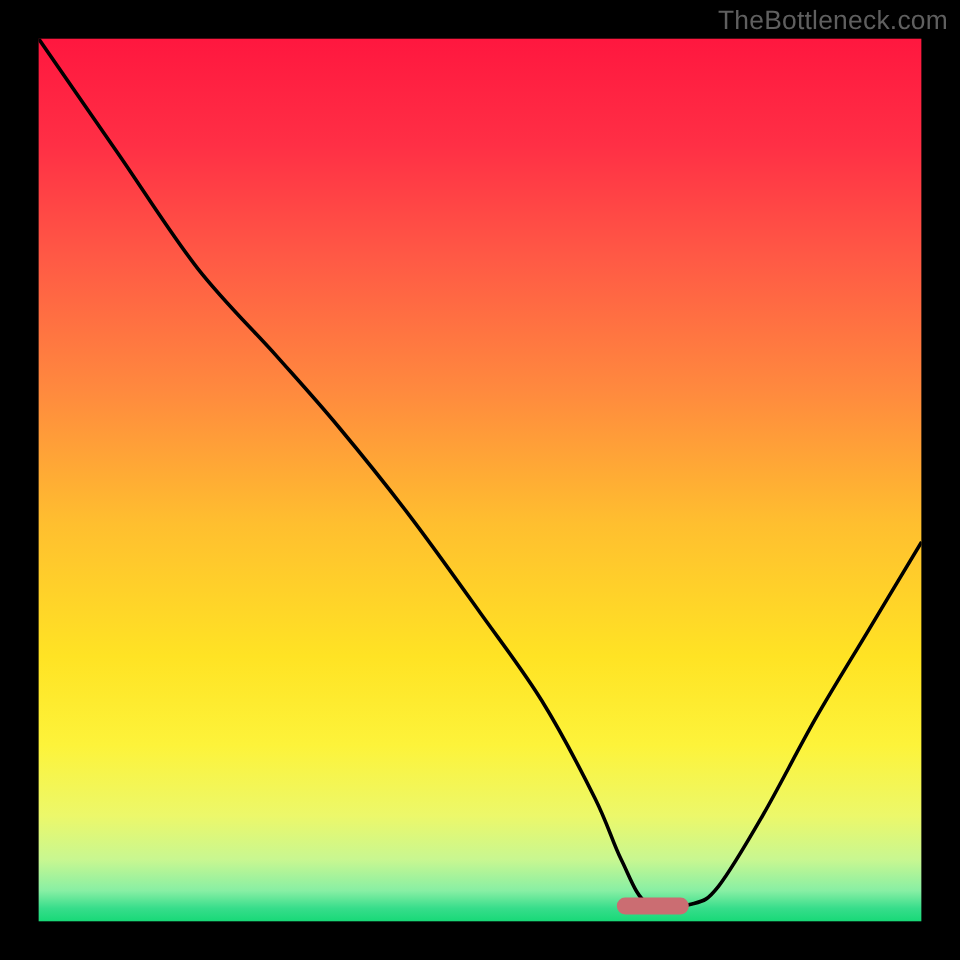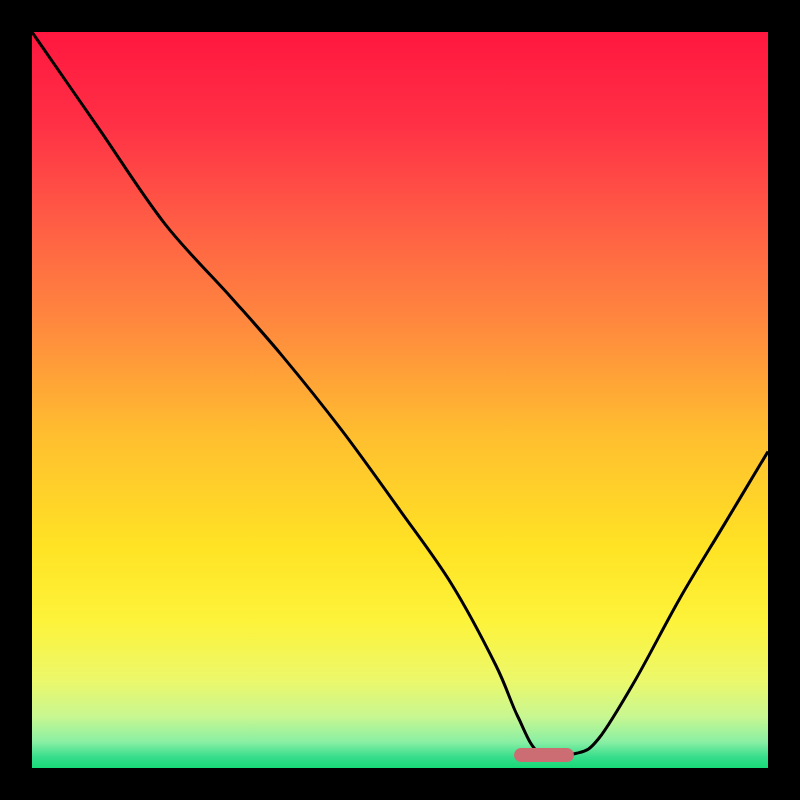--- a/index.html
+++ b/index.html
@@ -43,20 +43,21 @@
     height: 14px;
     width: 60px;
     border-radius: 7px;
     background: #cb6d72;
   }
 </style>
 </head>
 <body>
 
 <div class="frame">
+  <div class="watermark">TheBottleneck.com</div>
 
   <div class="plot">
     <svg id="chart-svg" viewBox="0 0 736 736" preserveAspectRatio="none">
       <defs>
         <linearGradient id="bg-grad" x1="0" y1="0" x2="0" y2="1">
             <stop offset="0.00%" stop-color="#ff173f"></stop>
             <stop offset="12.00%" stop-color="#ff2f45"></stop>
             <stop offset="25.00%" stop-color="#ff5a45"></stop>
             <stop offset="40.00%" stop-color="#ff8a3e"></stop>
             <stop offset="55.00%" stop-color="#ffbf2f"></stop>

